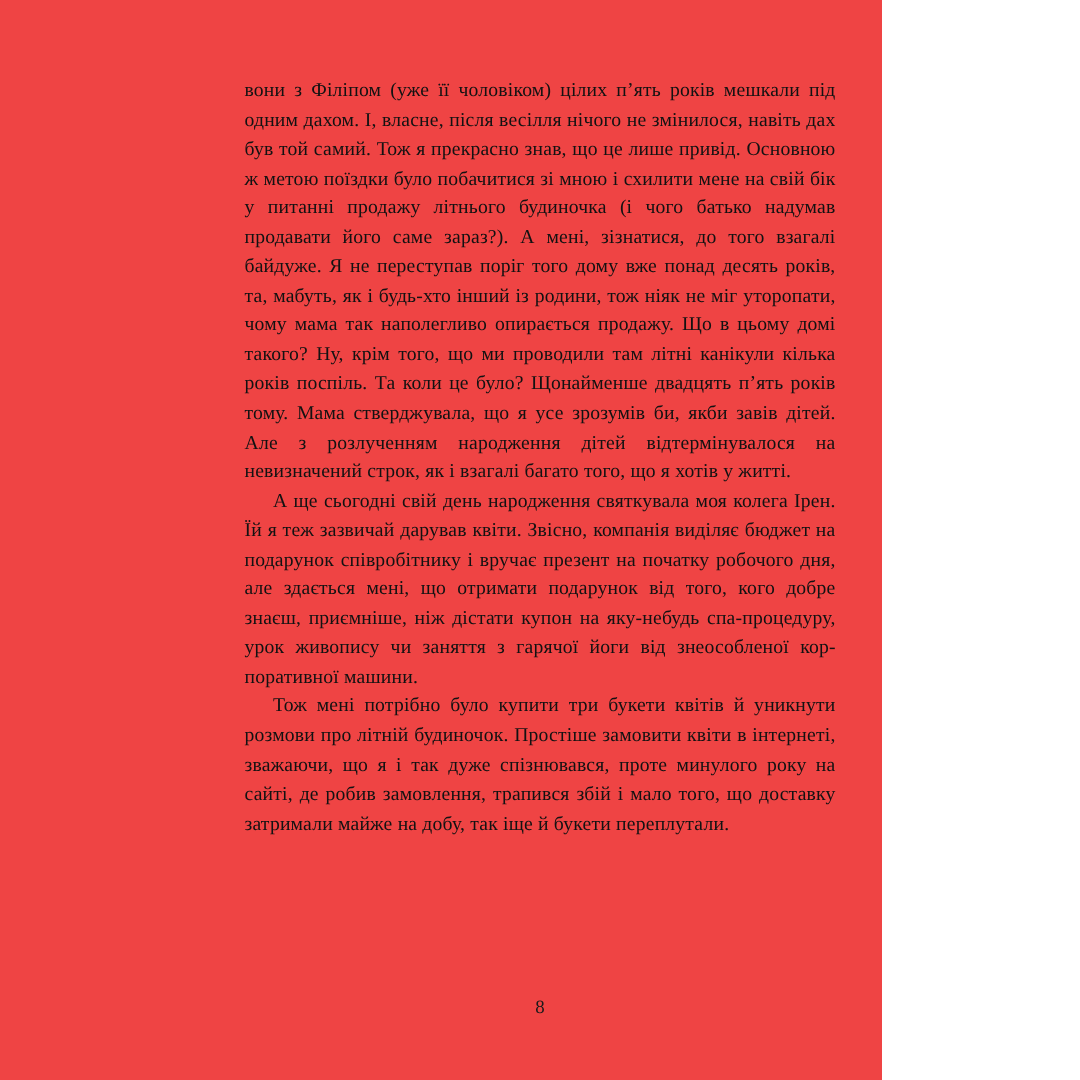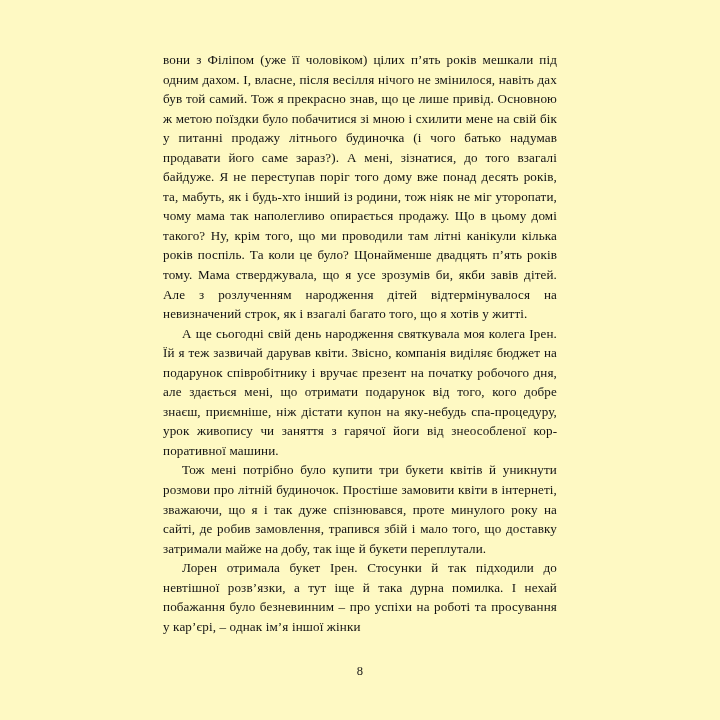--- a/index.html
+++ b/index.html
@@ -9,23 +9,23 @@
   body {
     width: 720px;
     height: 720px;
     background: #ffffff;
     font-family: "Liberation Serif", "DejaVu Serif", serif;
     color: #111111;
     overflow: hidden;
   }
   .page {
     position: relative;
-    width: 720px;
+    width: 588px;
     height: 720px;
-    background: #fef9c3;
+    background: #ef4444;
     box-sizing: border-box;
   }
   .text-block {
     position: absolute;
     left: 163px;
     top: 50px;
     width: 394px;
     text-align: justify;
     font-size: 13.1px;
     line-height: 19.55px;
@@ -54,18 +54,17 @@
 </style>
 </head>
 <body>
 
 <div class="page">
 
   <div class="text-block">
     <p class="no-indent">вони з Філіпом (уже її чоловіком) цілих п’ять років мешка­ли під одним дахом. І, власне, після весілля нічого не змі­нилося, навіть дах був той самий. Тож я прекрасно знав, що це лише привід. Основною ж метою поїздки було побачи­тися зі мною і схилити мене на свій бік у питанні продажу літнього будиночка (і чого батько надумав продавати йо­го саме зараз?). А мені, зізнатися, до того взагалі байдуже. Я не переступав поріг того дому вже понад десять років, та, мабуть, як і будь-хто інший із родини, тож ніяк не міг уто­ропати, чому мама так наполегливо опирається продажу. Що в цьому домі такого? Ну, крім того, що ми проводили там літні канікули кілька років поспіль. Та коли це було? Щонайменше двадцять п’ять років тому. Мама стверджу­вала, що я усе зрозумів би, якби завів дітей. Але з розлучен­ням народження дітей відтермінувалося на невизначений строк, як і взагалі багато того, що я хотів у житті.</p>
     <p>А ще сьогодні свій день народження святкувала моя ко­лега Ірен. Їй я теж зазвичай дарував квіти. Звісно, компа­нія виділяє бюджет на подарунок співробітнику і вручає презент на початку робочого дня, але здається мені, що отримати подарунок від того, кого добре знаєш, приємні­ше, ніж дістати купон на яку-небудь спа-процедуру, урок живопису чи заняття з гарячої йоги від знеособленої кор­поративної машини.</p>
     <p>Тож мені потрібно було купити три букети квітів й уникнути розмови про літній будиночок. Простіше за­мовити квіти в інтернеті, зважаючи, що я і так дуже спіз­нювався, проте минулого року на сайті, де робив замов­лення, трапився збій і мало того, що доставку затримали майже на добу, так іще й букети переплутали.</p>
-    <p>Лорен отримала букет Ірен. Стосунки й так підходи­ли до невтішної розв’язки, а тут іще й така дурна помил­ка. І нехай побажання було безневинним – про успіхи на роботі та просування у кар’єрі, – однак ім’я іншої жінки</p>
   </div>
 
   <div class="folio">8</div>
 
 </div>
 
 </body></html>

